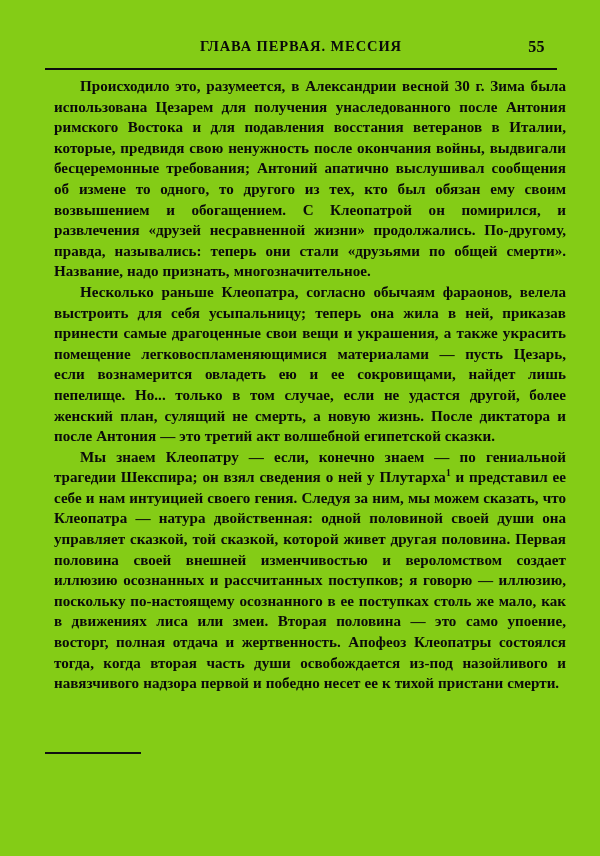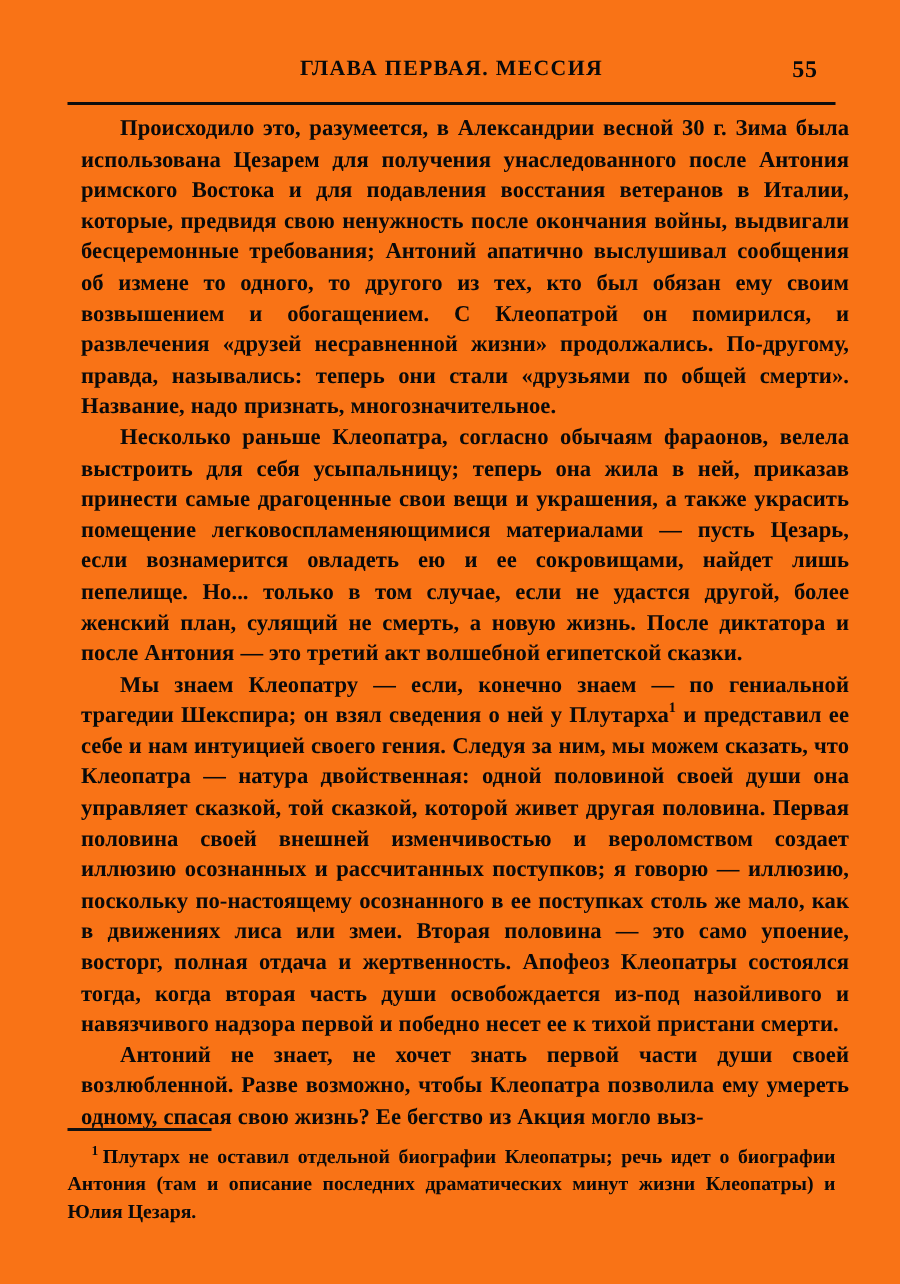--- a/index.html
+++ b/index.html
@@ -17,21 +17,21 @@
     position: relative;
     -webkit-font-smoothing: none;
   }
 
   .page {
     position: absolute;
     left: 0;
     top: 0;
     width: 600px;
     height: 856px;
-    background: #f97316;
+    background: #84cc16;
   }
 
   
   .running-head {
     position: absolute;
     left: 45px;
     top: 38px;
     width: 512px;
     height: 22px;
   }
@@ -143,23 +143,19 @@
 
   <div class="textblock">
 
     <p class="para">Происходило это, разумеется, в Александрии весной 30 г. Зима была использована Цезарем для получения унаследованного после Антония римского Востока и для подавления восстания ветеранов в Италии, которые, предвидя свою ненужность после окончания войны, выдвигали бесцеремонные требования; Антоний апатично выслушивал сообщения об измене то одного, то другого из тех, кто был обязан ему своим возвышением и обогащением. С Клеопатрой он помирился, и развлечения «друзей несравненной жизни» продолжались. По-другому, правда, назывались: теперь они стали «друзьями по общей смерти». Название, надо признать, многозначительное.</p>
 
     <p class="para">Несколько раньше Клеопатра, согласно обычаям фараонов, велела выстроить для себя усыпальницу; теперь она жила в ней, приказав принести самые драгоценные свои вещи и украшения, а также украсить помещение легковоспламеняющимися материалами — пусть Цезарь, если вознамерится овладеть ею и ее сокровищами, найдет лишь пепелище. Но... только в том случае, если не удастся другой, более женский план, сулящий не смерть, а новую жизнь. После диктатора и после Антония — это третий акт волшебной египетской сказки.</p>
 
 
     <p class="para"><span>Мы знаем Клеопатру — если, конечно знаем — по гениальной трагедии Шекспира; он взял сведения о ней у Плутарха</span><sup class="fn-ref">1</sup><span> и представил ее себе и нам интуицией своего гения. Следуя за ним, мы можем сказать, что Клеопатра — натура двойственная: одной половиной своей души она управляет сказкой, той сказкой, которой живет другая половина. Первая половина своей внешней изменчивостью и вероломством создает иллюзию осознанных и рассчитанных поступков; я говорю — иллюзию, поскольку по-настоящему осознанного в ее поступках столь же мало, как в движениях лиса или змеи. Вторая половина — это само упоение, восторг, полная отдача и жертвенность. Апофеоз Клеопатры состоялся тогда, когда вторая часть души освобождается из-под назойливого и навязчивого надзора первой и победно несет ее к тихой пристани смерти.</span></p>
 
-    <p class="para">Антоний не знает, не хочет знать первой части души своей возлюбленной. Разве возможно, чтобы Клеопатра позволила ему умереть одному, спасая свою жизнь? Ее бегство из Акция могло выз-</p>
 
   </div>
 
   <div class="footnote-rule"></div>
 
-  <div class="footnote">
-    <p class="fn-text"><sup class="fn-num">1</sup><span>Плутарх не оставил отдельной биографии Клеопатры; речь идет о биографии Антония (там и описание последних драматических минут жизни Клеопатры) и Юлия Цезаря.</span></p>
-  </div>
 
 </div>
 
 </body></html>

